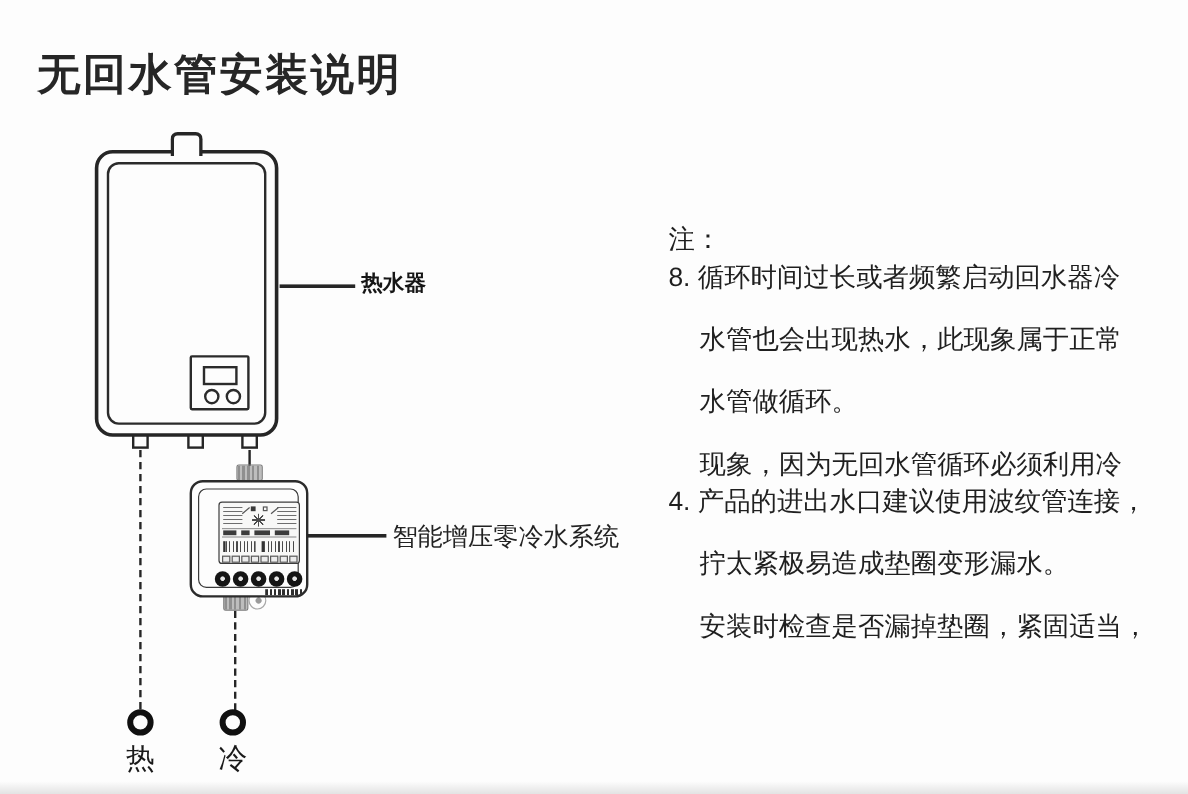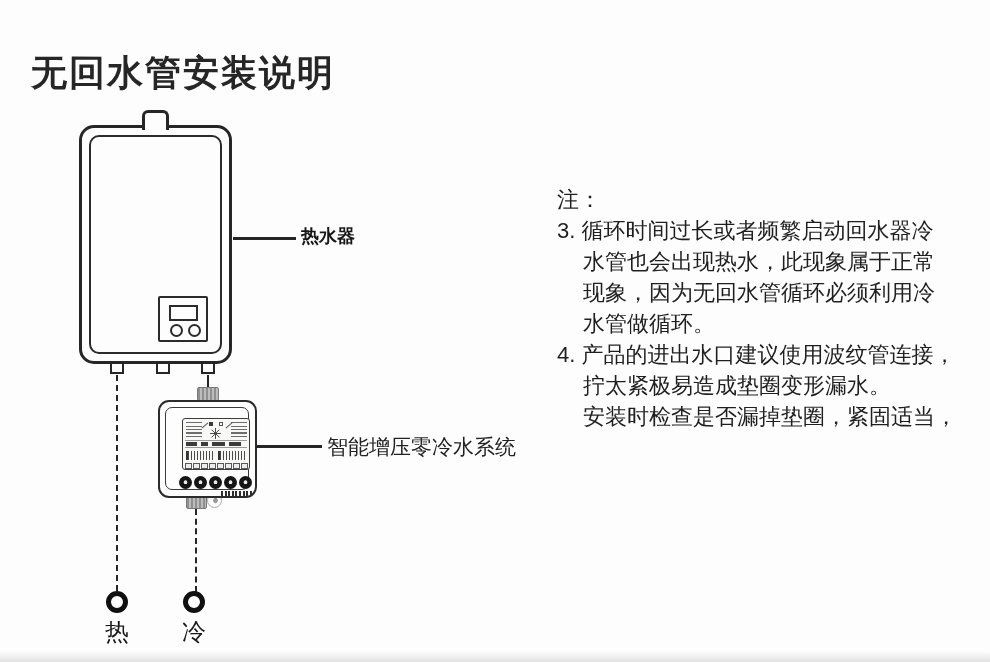--- a/index.html
+++ b/index.html
@@ -8,21 +8,21 @@
     position:relative; width:990px; height:662px;
     background:#fdfdfd; overflow:hidden;
     font-family:"Liberation Sans","DejaVu Sans",sans-serif;
     color:#1c1c1c;
   }
   .abs { position:absolute; }
 
   
   .page-title {
     left:31px; top:38px; font-size:36px; font-weight:600;
-    letter-spacing:2px; color:#262626;margin-top:11px;
+    letter-spacing:2px; color:#262626;
   }
 
   
   .heater-vent {
     left:142px; top:110px; width:27px; height:20px;
     border:3px solid #262626; border-bottom:none;
     border-radius:6px 6px 0 0; background:#fdfdfd; z-index:3;
   }
   .heater-body {
     left:79px; top:125px; width:153px; height:239px;
@@ -132,21 +132,21 @@
   
   .terminal {
     top:591px; width:22px; height:22px; border:5px solid #101010;
     border-radius:50%; background:#fdfdfd; z-index:2;
   }
   .terminal-label { top:616px; font-size:24px; color:#1a1a1a; }
 
   
   .notes { left:557px; top:184px; width:425px; font-size:22px; line-height:31px; color:#1f1f1f; }
   .note-line { white-space:nowrap; }
-  .note-cont { padding-left:26px; }
+  .note-cont { padding-left:26px;margin-top:21px; }
 
   
   .bottom-band {
     left:0; bottom:0; width:990px; height:11px;
     background:linear-gradient(#fdfdfd,#e2e2e2);
   }
 </style>
 </head>
 <body>
 
@@ -227,24 +227,24 @@
   <div class="abs system-label">智能增压零冷水系统</div>
 
   <div class="abs terminal" style="left:106px;"></div>
   <div class="abs terminal" style="left:183px;"></div>
   <div class="abs terminal-label" style="left:105px;">热</div>
   <div class="abs terminal-label" style="left:182px;">冷</div>
 
   <div class="abs notes">
     <div class="note-line">注：</div>
     <div>
-      <div class="note-line">3. 循环时间过长或者频繁启动回水器冷</div>
+      <div class="note-line">8. 循环时间过长或者频繁启动回水器冷</div>
       <div class="note-line note-cont">水管也会出现热水，此现象属于正常</div>
+      <div class="note-line note-cont">水管做循环。</div>
       <div class="note-line note-cont">现象，因为无回水管循环必须利用冷</div>
-      <div class="note-line note-cont">水管做循环。</div>
     </div>
     <div>
       <div class="note-line">4. 产品的进出水口建议使用波纹管连接，</div>
       <div class="note-line note-cont">拧太紧极易造成垫圈变形漏水。</div>
       <div class="note-line note-cont">安装时检查是否漏掉垫圈，紧固适当，</div>
     </div>
   </div>
 
   <div class="abs bottom-band"></div>
 </div>

